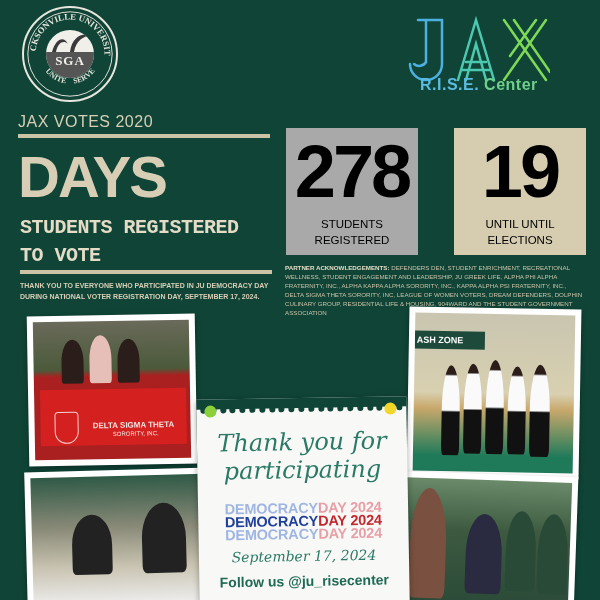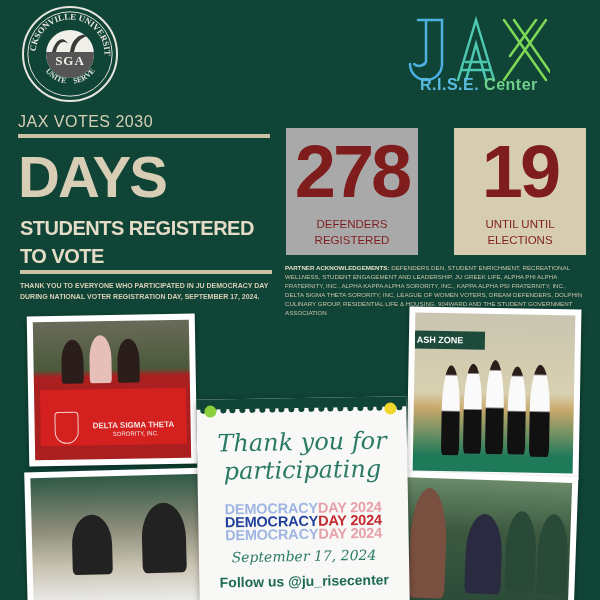--- a/index.html
+++ b/index.html
@@ -15,24 +15,24 @@
 
   
   .jax { left: 400px; top: 14px; width: 150px; height: 70px; }
   .rise-label { left: 420px; top: 76px; font-size: 16px; font-weight: bold; letter-spacing: 0.5px; }
   .rise-label .a { color: #5bbbe0; }
   .rise-label .b { color: #6fd08a; }
 
   .votes-title { left: 18px; top: 113px; font-size: 16px; color: #d8ceb6; letter-spacing: 0.5px; }
   .rule { background: #cbc3a6; height: 4px; }
   .total { left: 18px; top: 148px; font-size: 58px; font-weight: bold; color: #d8ceb6; letter-spacing: -2px; line-height: 58px; }
-  .students-reg { left: 20px; top: 214px; font-size: 20px; font-weight: bold; line-height: 28px; color: #e4dcc6; letter-spacing: -0.5px; }
+  .students-reg { left: 20px; top: 214px; font-size: 20px; font-weight: bold; line-height: 28px; color: #e4dcc6; letter-spacing: -0.5px; font-family: Liberation Mono, monospace; }
   .thanks-text { left: 20px; top: 280px; width: 260px; font-size: 7px; font-weight: bold; line-height: 11px; color: #d8ceb6; }
 
-  .stat-box { top: 128px; width: 132px; height: 127px; text-align: center; color: #7f1d1d; }
+  .stat-box { top: 128px; width: 132px; height: 127px; text-align: center; color: #000000; }
   .stat-box .num { font-size: 74px; font-weight: bold; line-height: 80px; margin-top: 4px; letter-spacing: -3px; }
   .stat-box .lbl { font-size: 11.5px; line-height: 16px; margin-top: 4px; }
   .box-gray { left: 286px; background: #a9a9a9; }
   .box-tan { left: 454px; background: #d6cdb1; }
 
   .partners { left: 285px; top: 263px; width: 300px; font-size: 6.2px; line-height: 9px; color: #c9c1a8; }
   .partners b { color: #e4dcc6; }
 
   .photo { background: #fff; box-shadow: 0 2px 5px rgba(0,0,0,0.35); padding: 6px; }
   .photo .img { width: 100%; height: 100%; position: relative; overflow: hidden; }
@@ -103,34 +103,34 @@
     <path d="M66 66 L76 30 L86 66" stroke="#4cc9b0"></path>
     <path d="M66 48 H86 M62 56 H90" stroke="#4cc9b0"></path>
     <path d="M104 6 L146 66 M114 6 L150 58 M146 6 L104 66 M136 6 L110 42" stroke="#7ed957"></path>
   </g>
 </svg>
 <div class="abs rise-label">
   <span class="a">R.I.S.E.</span>
   <span class="b">Center</span>
 </div>
 
-<div class="abs votes-title">JAX VOTES 2030</div>
+<div class="abs votes-title">JAX VOTES 2020</div>
 <div class="abs rule" style="left:18px;top:134px;width:252px;"></div>
 <div class="abs total">DAYS</div>
 <div class="abs students-reg">
   <div>STUDENTS REGISTERED</div>
   <div>TO VOTE</div>
 </div>
 <div class="abs rule" style="left:20px;top:270px;width:252px;"></div>
 <div class="abs thanks-text">THANK YOU TO EVERYONE WHO PARTICIPATED IN JU DEMOCRACY DAY DURING NATIONAL VOTER REGISTRATION DAY, SEPTEMBER 17, 2024.</div>
 
 <div class="abs stat-box box-gray">
   <div class="num">278</div>
   <div class="lbl">
-    <div>DEFENDERS</div>
+    <div>STUDENTS</div>
     <div>REGISTERED</div>
   </div>
 </div>
 <div class="abs stat-box box-tan">
   <div class="num">19</div>
   <div class="lbl">
     <div>UNTIL UNTIL ELECTIONS</div>
   </div>
 </div>
 

